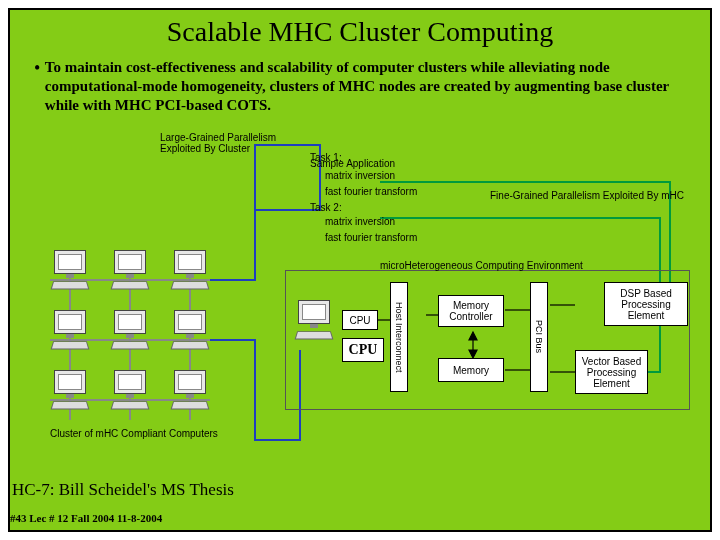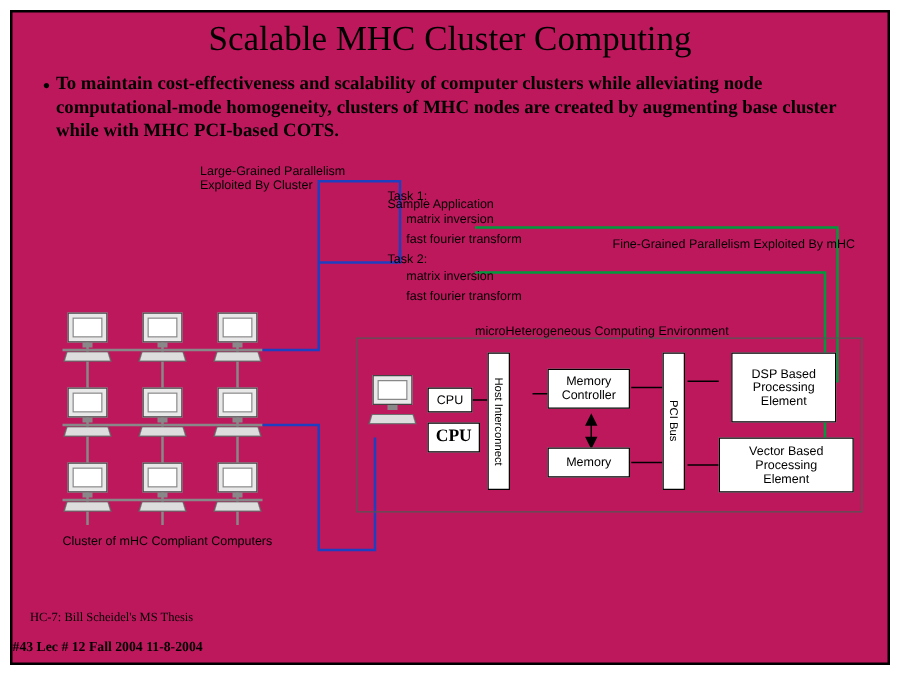--- a/index.html
+++ b/index.html
@@ -1,33 +1,33 @@
 <!DOCTYPE html>
 <html><head>
 <meta charset="utf-8">
 <style>
   * { box-sizing: border-box; margin: 0; padding: 0; }
   body { width: 720px; height: 540px; font-family: "Times New Roman", serif; background: #fff; position: relative; overflow: hidden; }
-  .frame { position: absolute; inset: 8px; border: 2px solid #000; background: #be185d; }
+  .frame { position: absolute; inset: 8px; border: 2px solid #000; background: #84cc16; }
   .title { text-align: center; font-size: 28px; font-weight: normal; margin-top: 6px; }
   .bullet-row { display: flex; margin: 10px 24px 0 24px; }
   .bullet-dot { font-size: 18px; width: 24px; }
   .bullet-text { font-size: 15px; font-weight: bold; line-height: 1.25; }
   .diagram { position: absolute; left: 20px; right: 20px; top: 130px; bottom: 60px; }
   .lbl { position: absolute; font-family: Arial, sans-serif; font-size: 10px; color: #000; line-height: 1.1; }
   .mini-pc { position: absolute; width: 44px; height: 44px; }
   .mini-pc .monitor { position: absolute; top: 0; left: 6px; width: 32px; height: 24px; border: 1px solid #444; background: #e8e8e8; }
   .mini-pc .monitor::after { content:""; position: absolute; inset: 3px; background: #fff; border: 1px solid #888; }
   .mini-pc .stand { position: absolute; top: 24px; left: 18px; width: 8px; height: 4px; background: #888; }
   .mini-pc .kbd { position: absolute; top: 30px; left: 4px; width: 36px; height: 10px; background: #ddd; border: 1px solid #666; transform: perspective(40px) rotateX(35deg); }
   .box { position: absolute; border: 1px solid #000; background: #fff; font-family: Arial, sans-serif; font-size: 10px; display: flex; align-items: center; justify-content: center; text-align: center; }
   .vbox { position: absolute; border: 1px solid #000; background: #fff; font-family: Arial, sans-serif; font-size: 9px; writing-mode: vertical-rl; text-orientation: mixed; display: flex; align-items: center; justify-content: center; padding: 2px 0; }
   .cpu-big { position: absolute; border: 1.5px solid #000; background: #fff; font-family: "Times New Roman", serif; font-size: 14px; font-weight: bold; display: flex; align-items: center; justify-content: center; }
   .lg-outer { position: absolute; border: 1px solid #555; }
-  .footer-left { position: absolute; left: 14px; bottom: 30px; font-size: 10px; }
+  .footer-left { position: absolute; left: 2px; bottom: 30px; font-size: 17px; }
   .footer-mid { position: absolute; left: 0; right: 0; bottom: 6px; text-align: left; font-size: 11px; font-weight: bold; }
   .footer-right { position: absolute; right: 16px; bottom: 16px; background: #fff; border-top: 2px solid #000; border-left: 2px solid #000; border-right: 3px solid #000; border-bottom: 3px solid #000; box-shadow: 2px 2px 0 #aaa; padding: 4px 12px; font-size: 20px; color: #c00000; font-weight: bold; }
   svg.wires { position: absolute; inset: 0; width: 100%; height: 100%; pointer-events: none; }
 </style>
 </head>
 <body>
 
 <div class="frame">
 
   <h1 class="title">Scalable MHC Cluster Computing</h1>
@@ -148,24 +148,24 @@
     <div class="cpu-big" style="left:312px; top:198px; width:42px; height:24px;">CPU</div>
 
     <div class="vbox" style="left:360px; top:142px; width:18px; height:110px;">Host Interconnect</div>
 
     <div class="box" style="left:408px; top:155px; width:66px; height:32px; white-space: pre-line;">Memory
 Controller</div>
     <div class="box" style="left:408px; top:218px; width:66px; height:24px;">Memory</div>
 
     <div class="vbox" style="left:500px; top:142px; width:18px; height:110px;">PCI Bus</div>
 
-    <div class="box" style="left:555px; top:142px; width:84px; height:56px; white-space: pre-line;">DSP Based
+    <div class="box" style="left:574px; top:142px; width:84px; height:44px; white-space: pre-line;">DSP Based
 Processing
 Element</div>
-    <div class="box" style="left:545px; top:210px; width:108px; height:44px; white-space: pre-line;">Vector Based
+    <div class="box" style="left:545px; top:210px; width:73px; height:44px; white-space: pre-line;">Vector Based
 Processing
 Element</div>
 
   </div>
 
   <div class="footer-left">HC-7: Bill Scheidel's MS Thesis</div>
   <div class="footer-mid">#43   Lec # 12   Fall 2004  11-8-2004</div>
 
 </div>
 

